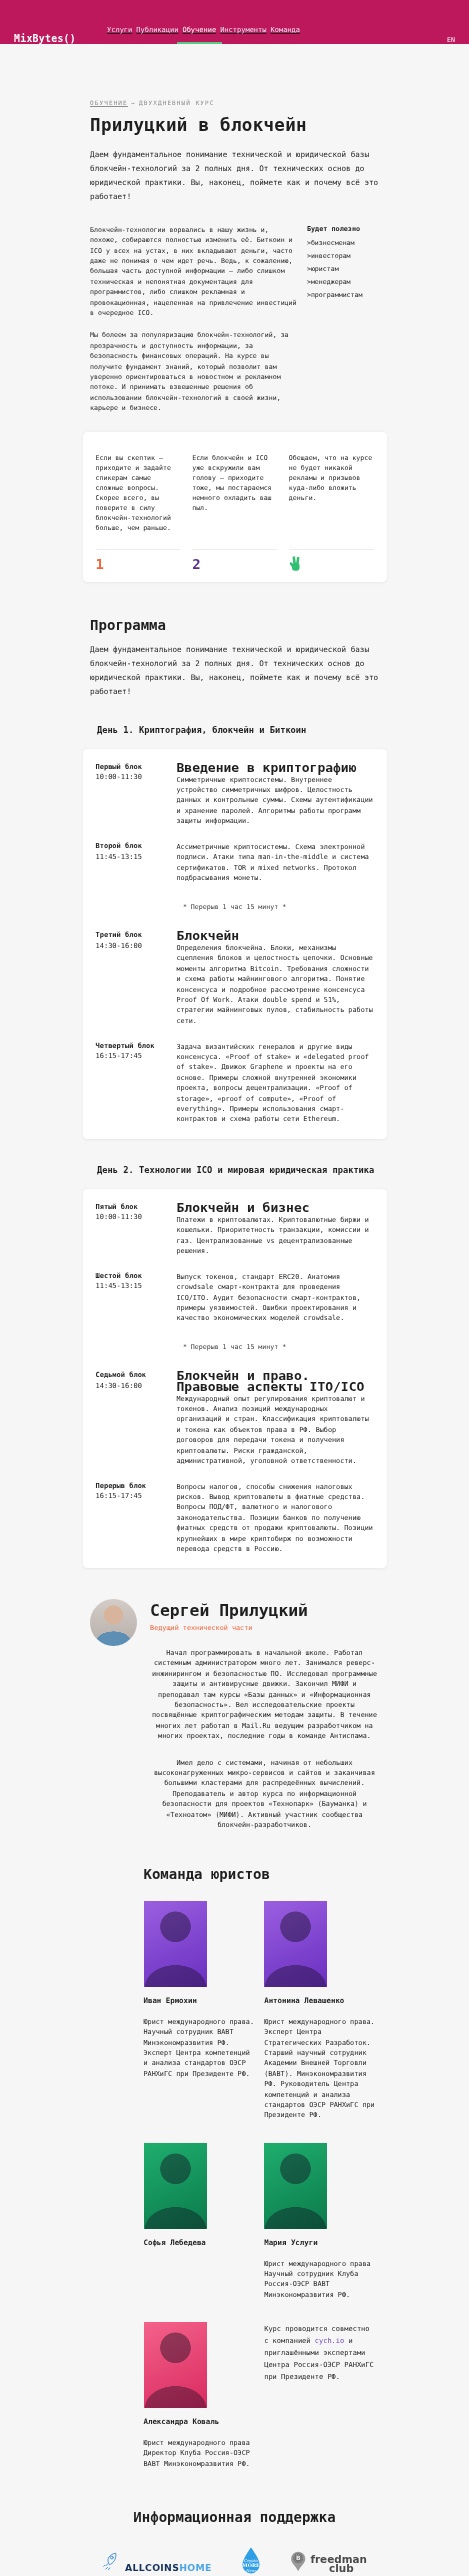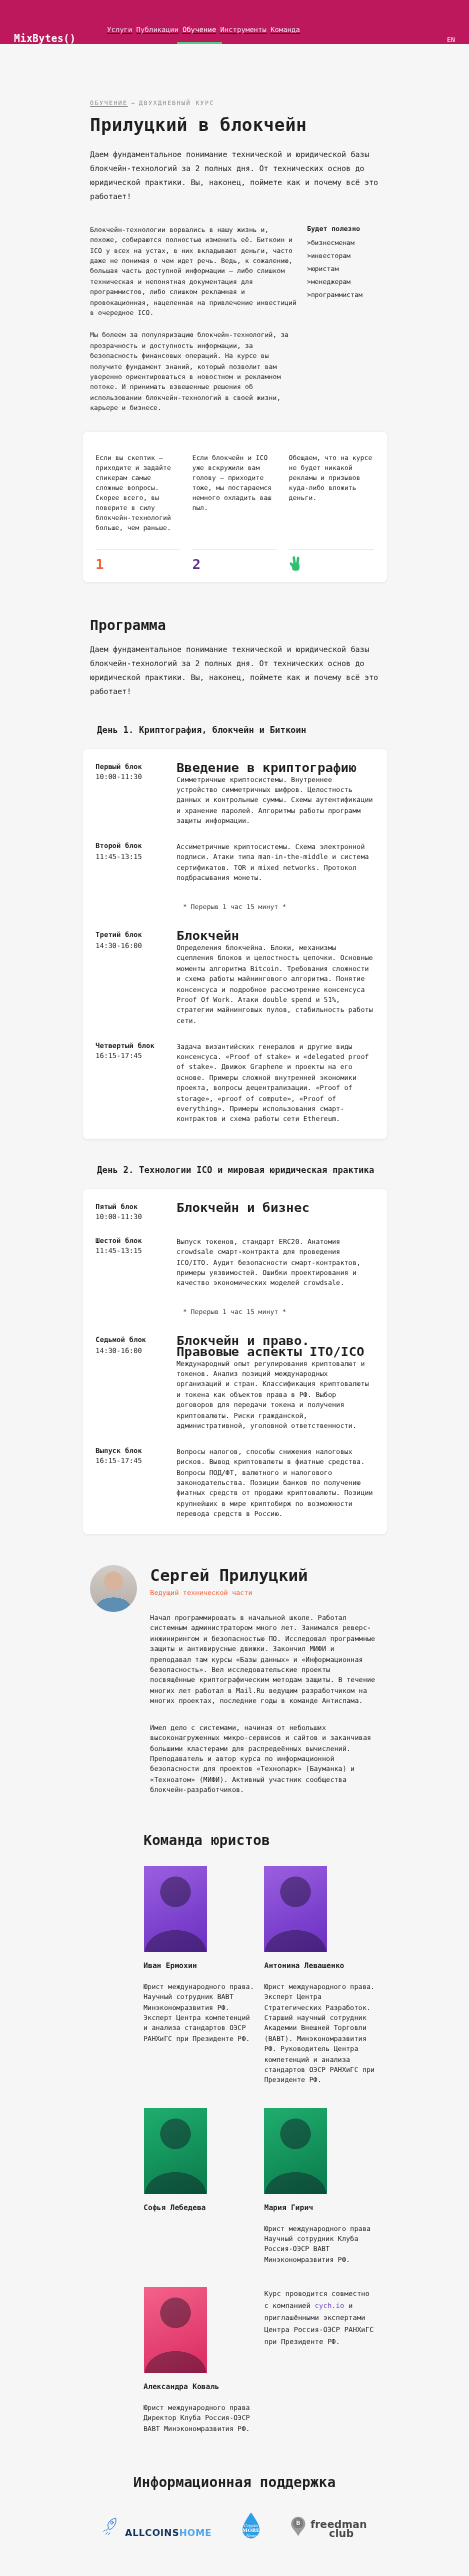--- a/index.html
+++ b/index.html
@@ -85,21 +85,21 @@
   .speaker { display:flex; gap:13px; margin-top:31px; }
   .avatar {
     width:47px; height:47px; border-radius:50%; flex-shrink:0; overflow:hidden;
     background:
       radial-gradient(circle at 50% 34%, #d9b49c 0 24%, rgba(217,180,156,0) 25%),
       radial-gradient(ellipse 62% 38% at 50% 92%, #5d8fb5 0 60%, rgba(93,143,181,0) 61%),
       linear-gradient(#d4cdc7, #b5aea8);
   }
   .speaker-name { font-size:16.4px; font-weight:bold; margin:1.1px 0 4.4px; }
   .speaker-role { color:#f2653a; font-size:6.8px; margin:0 0 15.3px; }
-  .speaker-bio p { font-size:6.8px; line-height:10.4px; margin:16px 0 11px; }
+  .speaker-bio p { font-size:6.8px; line-height:10.4px; margin:16px 0 11px;text-align:center; }
   .speaker-bio p:last-child { margin-bottom:0; }
 
   
   .team { margin-top:36px; padding-left:61px; }
   .team .section-h2 { margin-bottom:18.6px; }
   .team-grid { display:grid; grid-template-columns:112px 112px; column-gap:8.7px; row-gap:22px; }
   .member-photo { width:63px; height:86px; position:relative; }
   .member-photo::before {
     content:""; position:absolute; inset:0;
     background:
@@ -248,20 +248,21 @@
     </div>
 
     <div class="card day-card">
       <div class="block">
         <div class="block-side">
           <div class="block-label">Пятый блок</div>
           <div class="block-time">10:00-11:30</div>
         </div>
         <div class="block-body">
           <div class="block-title">Блокчейн и бизнес</div>
+          <div>Платежи в криптовалютах. Криптовалютные биржи и кошельки. Приоритетность транзакции, комиссии и газ. Централизованные vs децентрализованные решения.</div>
         </div>
       </div>
       <div class="block">
         <div class="block-side">
           <div class="block-label">Шестой блок</div>
           <div class="block-time">11:45-13:15</div>
         </div>
         <div class="block-body">
           <div>Выпуск токенов, стандарт ERC20. Анатомия crowdsale смарт-контракта для проведения ICO/ITO. Аудит безопасности смарт-контрактов, примеры уязвимостей. Ошибки проектирования и качество экономических моделей crowdsale.</div>
         </div>
@@ -272,21 +273,21 @@
           <div class="block-label">Седьмой блок</div>
           <div class="block-time">14:30-16:00</div>
         </div>
         <div class="block-body">
           <div class="block-title">Блокчейн и право. Правовые аспекты ITO/ICO</div>
           <div>Международный опыт регулирования криптовалют и токенов. Анализ позиций международных организаций и стран. Классификация криптовалюты и токена как объектов права в РФ. Выбор договоров для передачи токена и получения криптовалюты. Риски гражданской, административной, уголовной ответственности.</div>
         </div>
       </div>
       <div class="block">
         <div class="block-side">
-          <div class="block-label">Выпуск блок</div>
+          <div class="block-label">Перерыв блок</div>
           <div class="block-time">16:15-17:45</div>
         </div>
         <div class="block-body">
           <div>Вопросы налогов, способы снижения налоговых рисков. Вывод криптовалюты в фиатные средства. Вопросы ПОД/ФТ, валютного и налогового законодательства. Позиции банков по получению фиатных средств от продажи криптовалюты. Позиции крупнейших в мире криптобирж по возможности перевода средств в Россию.</div>
         </div>
       </div>
     </div>
 
     <section class="speaker pad">
       <div class="avatar"></div>
@@ -312,21 +313,21 @@
           <div class="member-photo tint-purple"></div>
           <div class="member-name">Антонина Левашенко</div>
           <div class="member-bio">Юрист международного права. Эксперт Центра Стратегических Разработок. Старший научный сотрудник Академии Внешней Торговли (ВАВТ). Минэкономразвития РФ. Руководитель Центра компетенций и анализа стандартов ОЭСР РАНХиГС при Президенте РФ.</div>
         </div>
         <div class="member">
           <div class="member-photo tint-green"></div>
           <div class="member-name">Софья Лебедева</div>
         </div>
         <div class="member">
           <div class="member-photo tint-green"></div>
-          <div class="member-name">Мария Гирич</div>
+          <div class="member-name">Мария Услуги</div>
           <div class="member-bio">Юрист международного права Научный сотрудник Клуба Россия-ОЭСР ВАВТ Минэкономразвития РФ.</div>
         </div>
         <div class="member">
           <div class="member-photo tint-pink"></div>
           <div class="member-name">Александра Коваль</div>
           <div class="member-bio">Юрист международного права Директор Клуба Россия-ОЭСР ВАВТ Минэкономразвития РФ.</div>
         </div>
         <div class="course-note">
           <span>Курс проводится совместно с компанией </span><a>cych.io</a><span> и приглашёнными экспертами Центра Россия-ОЭСР РАНХиГС при Президенте РФ.</span>
         </div>

